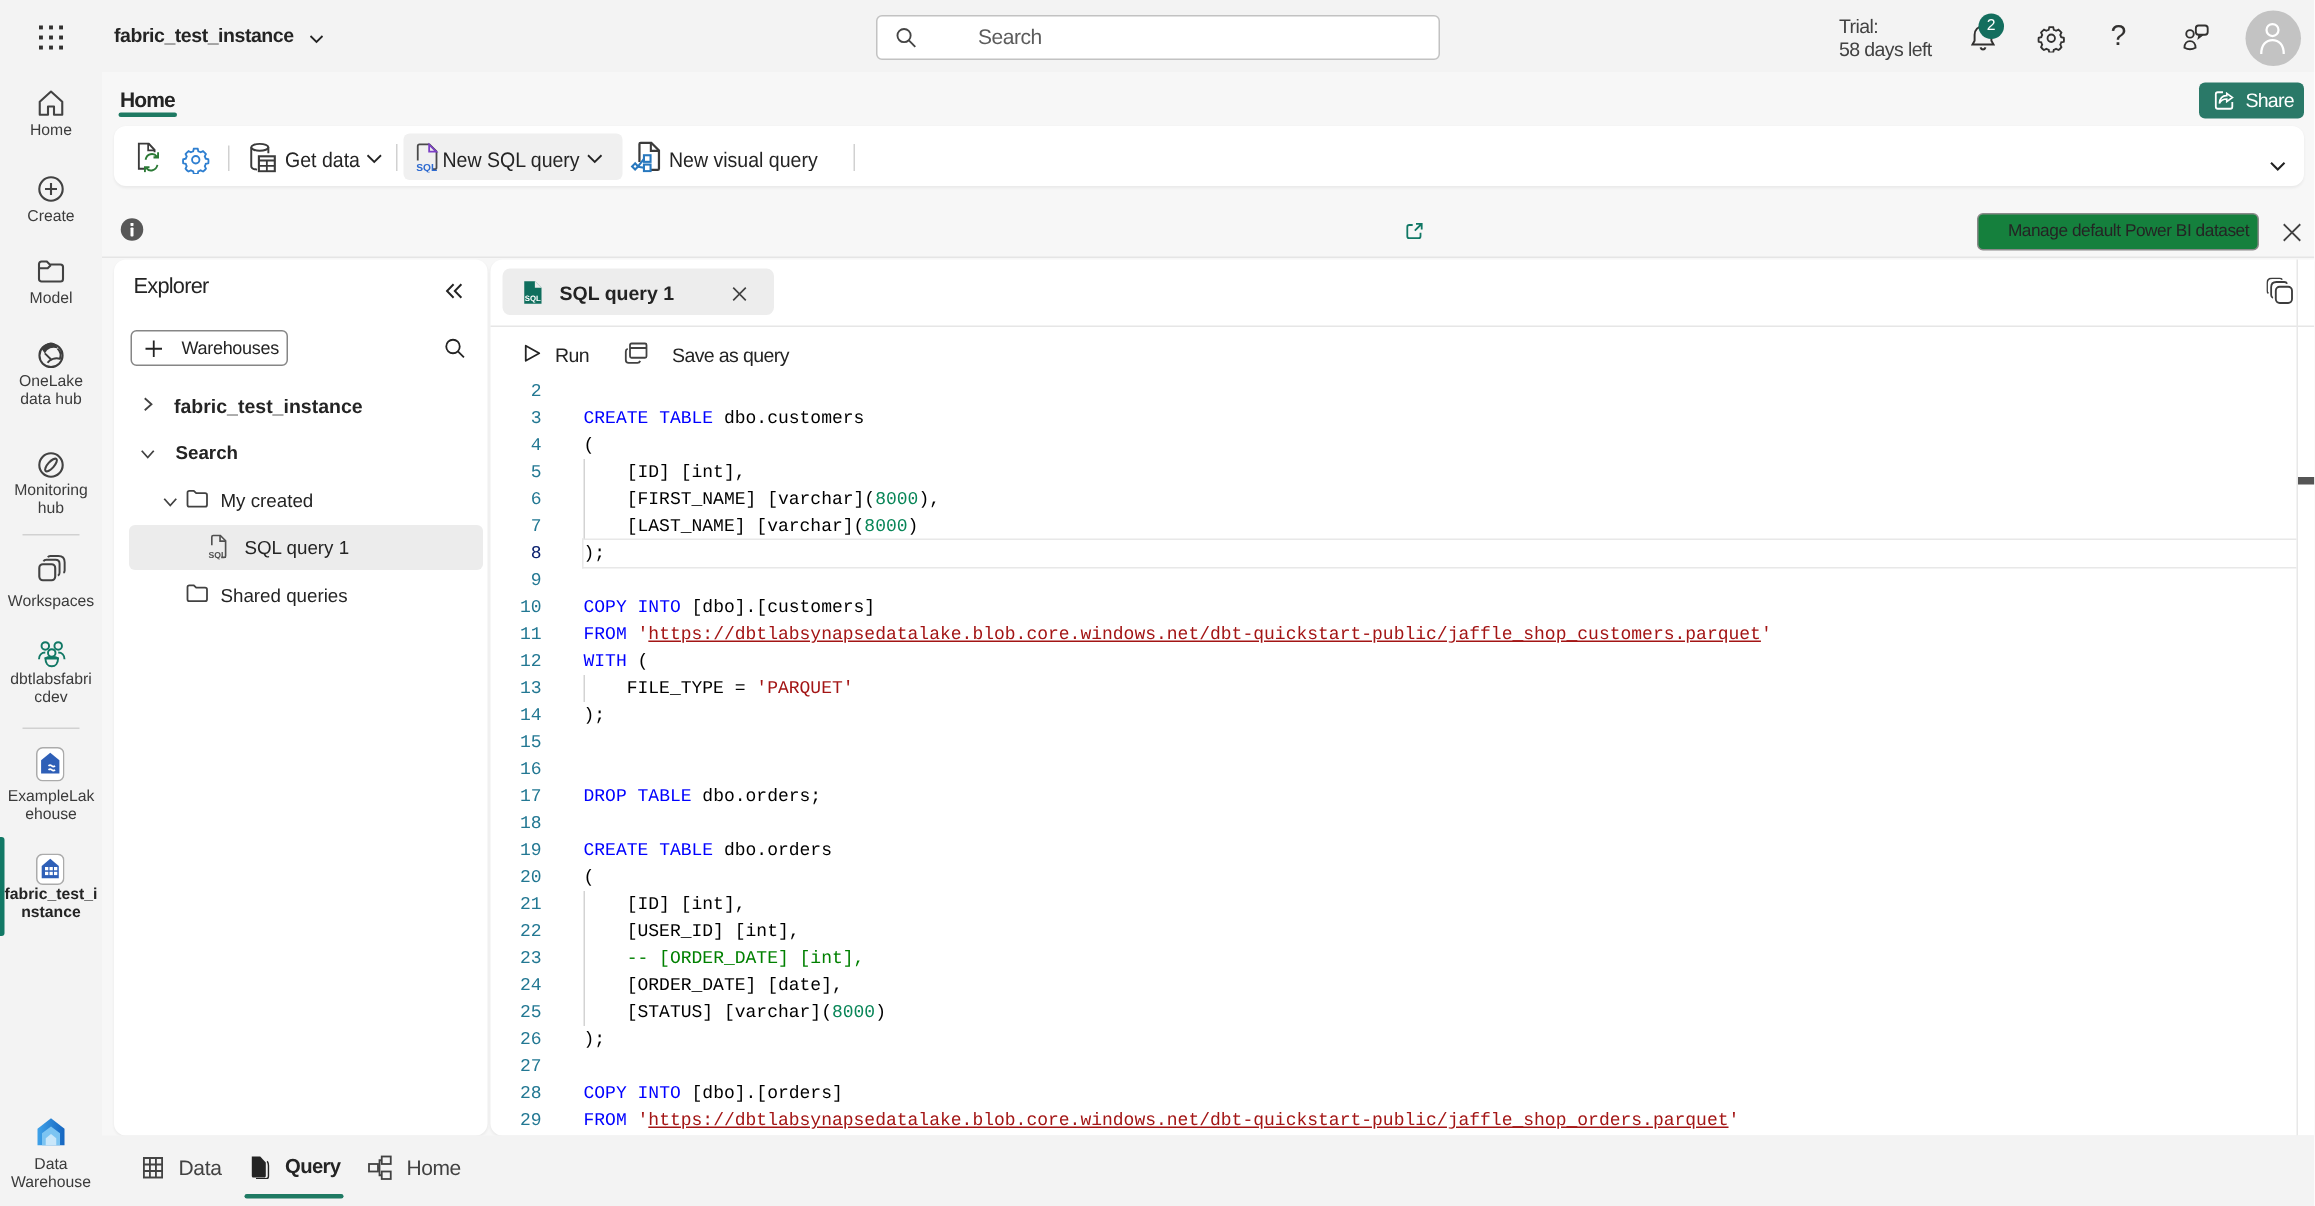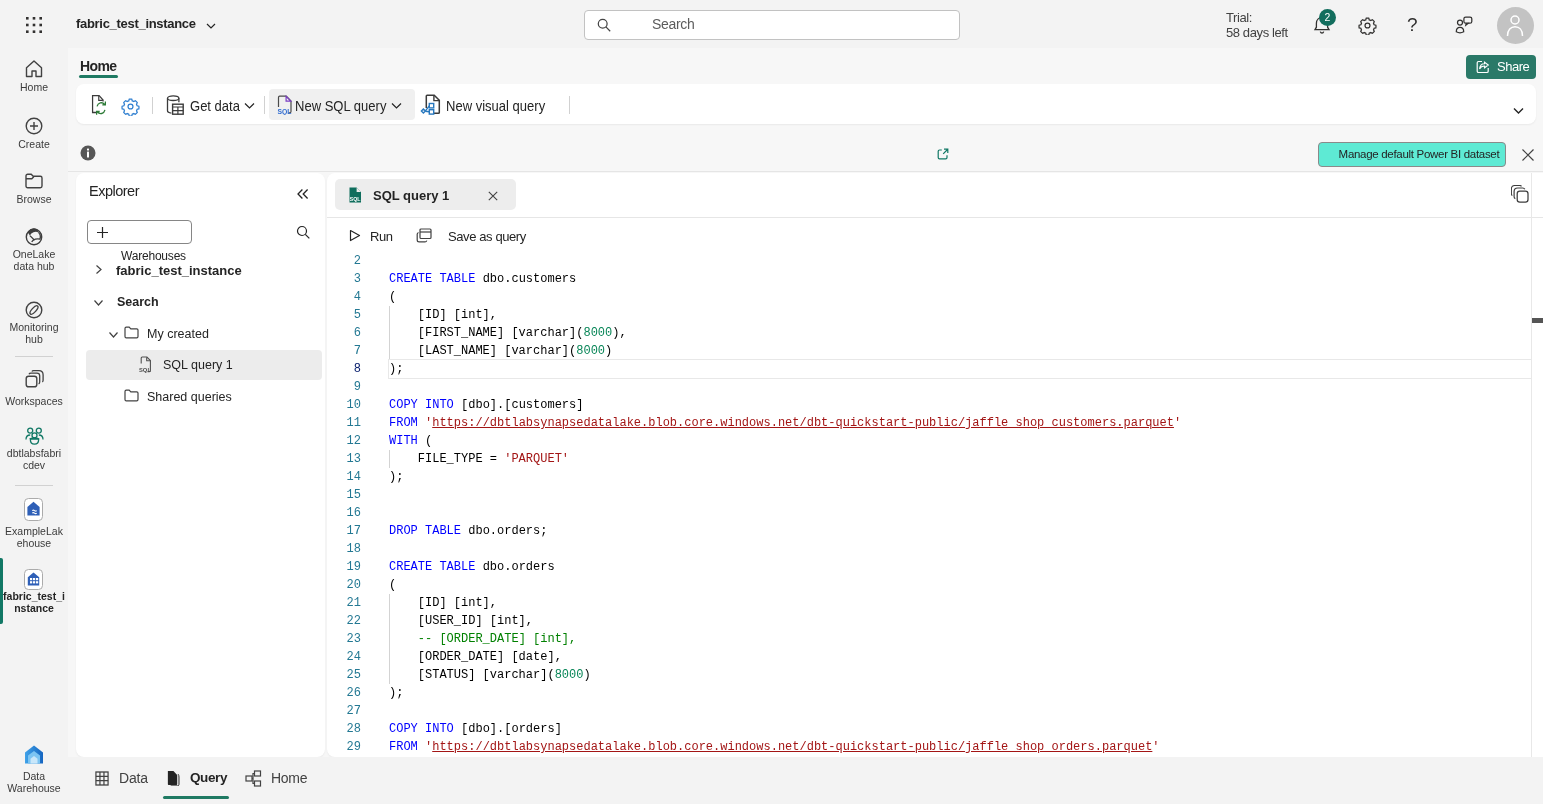--- a/index.html
+++ b/index.html
@@ -141,37 +141,37 @@
 
   <svg class="ico" style="left:80px;top:145px;" width="16" height="16" viewBox="0 0 16 16">
       <circle cx="8" cy="8" r="7.5" fill="#575757"></circle>
       <rect x="7" y="3.6" width="2" height="2" rx="0.4" fill="#fff"></rect>
       <rect x="7" y="6.6" width="2" height="6" rx="0.6" fill="#fff"></rect>
     </svg>
   <svg class="ico" style="left:936px;top:147px;" width="14" height="14" viewBox="0 0 14 14">
       <path d="M5.8 3 L3.5 3 C2.7 3 2.2 3.5 2.2 4.3 L2.2 10.5 C2.2 11.3 2.7 11.8 3.5 11.8 L9.7 11.8 C10.5 11.8 11 11.3 11 10.5 L11 8.2" fill="none" stroke="#117865" stroke-width="1.2"></path>
       <path d="M8 2.2 L11.8 2.2 L11.8 6 M11.5 2.5 L7.2 6.8" fill="none" stroke="#117865" stroke-width="1.2"></path>
     </svg>
-  <div class="abs" style="left:1318px;top:142px;width:188px;height:25px;background:#5eead4;border:1px solid #8a8a8a;border-radius:4px;font-size:11.5px;letter-spacing:-0.3px;text-align:center;line-height:23px;color:#242424;padding-left:14px;">Manage default Power BI dataset</div>
+  <div class="abs" style="left:1318px;top:142px;width:188px;height:25px;background:#15803d;border:1px solid #8a8a8a;border-radius:4px;font-size:11.5px;letter-spacing:-0.3px;text-align:center;line-height:23px;color:#242424;padding-left:14px;">Manage default Power BI dataset</div>
   <svg class="ico" style="left:1521px;top:148px;" width="14" height="14" viewBox="0 0 14 14">
       <path d="M1.5 1.5 L12.5 12.5 M12.5 1.5 L1.5 12.5" fill="none" stroke="#424242" stroke-width="1.2"></path>
     </svg>
   <div class="abs" style="left:68px;top:171px;width:1475px;height:1px;background:#e5e5e5;"></div>
 
   <div class="card" style="left:76px;top:173px;width:249px;height:584px;"></div>
   <div class="abs" style="left:89px;top:183px;font-size:14.5px;font-weight:400;letter-spacing:-0.5px;color:#242424;">Explorer</div>
   <svg class="ico" style="left:297px;top:188px;" width="12" height="12" viewBox="0 0 12 12">
       <path d="M5.4 1.5 L1 6 L5.4 10.5 M10.6 1.5 L6.2 6 L10.6 10.5" fill="none" stroke="#242424" stroke-width="1.3"></path>
     </svg>
 
   <div class="abs" style="left:87px;top:220px;width:105px;height:24px;border:1px solid #868686;border-radius:4px;background:#fff;"></div>
   <svg class="ico" style="left:96px;top:226px;" width="13" height="13" viewBox="0 0 13 13">
       <path d="M6.5 1 L6.5 12 M1 6.5 L12 6.5" stroke="#242424" stroke-width="1.2"></path>
     </svg>
-  <div class="abs" style="left:121px;top:225px;font-size:12px;letter-spacing:-0.2px;color:#242424;margin-top:24px;">Warehouses</div>
+  <div class="abs" style="left:121px;top:225px;font-size:12px;letter-spacing:-0.2px;color:#242424;">Warehouses</div>
   <svg class="ico" style="left:296px;top:225px;" width="15" height="15" viewBox="0 0 15 15">
       <circle cx="6" cy="6" r="4.5" fill="none" stroke="#242424" stroke-width="1.2"></circle>
       <line x1="9.3" y1="9.3" x2="13.3" y2="13.3" stroke="#242424" stroke-width="1.2"></line>
     </svg>
 
   <svg class="ico" style="left:93px;top:264px;" width="11" height="11" viewBox="0 0 11 11">
       <path d="M3.5 1.5 L8 5.5 L3.5 9.5" fill="none" stroke="#424242" stroke-width="1.2"></path>
     </svg>
   <div class="abs" style="left:116px;top:263px;font-size:13px;font-weight:600;">fabric_test_instance</div>
   <svg class="ico" style="left:93px;top:297px;" width="11" height="11" viewBox="0 0 11 11">
@@ -267,21 +267,21 @@
           <circle cx="10" cy="10" r="7.8" fill="none" stroke="#424242" stroke-width="1.4"></circle>
           <path d="M10 6 L10 14 M6 10 L14 10" stroke="#424242" stroke-width="1.4"></path>
         </svg>
       </div>
       <div class="abs" style="left:0;top:139px;width:68px;text-align:center;font-size:10.5px;line-height:11.5px;color:#3b3b3b;word-break:break-all;">Create</div>
       <div class="abs" style="left:24px;top:171px;width:20px;height:20px;">
         <svg width="20" height="20" viewBox="0 0 20 20">
           <path d="M2 5 C2 4 2.7 3.3 3.7 3.3 L7.2 3.3 L9.2 5.3 L16.3 5.3 C17.3 5.3 18 6 18 7 L18 15 C18 16 17.3 16.7 16.3 16.7 L3.7 16.7 C2.7 16.7 2 16 2 15 Z M2 7.8 L7.8 7.8 L9.8 5.8" fill="none" stroke="#424242" stroke-width="1.4"></path>
         </svg>
       </div>
-      <div class="abs" style="left:0;top:194px;width:68px;text-align:center;font-size:10.5px;line-height:11.5px;color:#3b3b3b;word-break:break-all;">Browse</div>
+      <div class="abs" style="left:0;top:194px;width:68px;text-align:center;font-size:10.5px;line-height:11.5px;color:#3b3b3b;word-break:break-all;">Model</div>
       <div class="abs" style="left:24px;top:226px;width:20px;height:20px;">
         <svg width="20" height="21" viewBox="0 0 20 21">
           <circle cx="10" cy="11" r="7.7" fill="none" stroke="#3d3d3d" stroke-width="1.4"></circle>
           <path d="M3.8 6.6 C5 4.2 7.2 2.5 9.7 2.3 C11.3 2.2 12.7 2.9 13.5 4.2 L14.4 6.4 A6.4 6.4 0 0 0 5.9 9.6 Z" fill="#3d3d3d"></path>
           <path d="M14.4 6.4 A6.4 6.4 0 0 1 15.9 13.2 C13.2 12.2 9.2 13.4 7.7 15.8 M5.9 9.6 L10.6 14.2" fill="none" stroke="#3d3d3d" stroke-width="1.3"></path>
         </svg>
       </div>
       <div class="abs" style="left:0;top:249px;width:68px;text-align:center;font-size:10.5px;line-height:11.5px;color:#3b3b3b;word-break:break-all;">OneLake<br>data hub</div>
       <div class="abs" style="left:24px;top:300px;width:20px;height:20px;">
         <svg width="20" height="20" viewBox="0 0 20 20">

